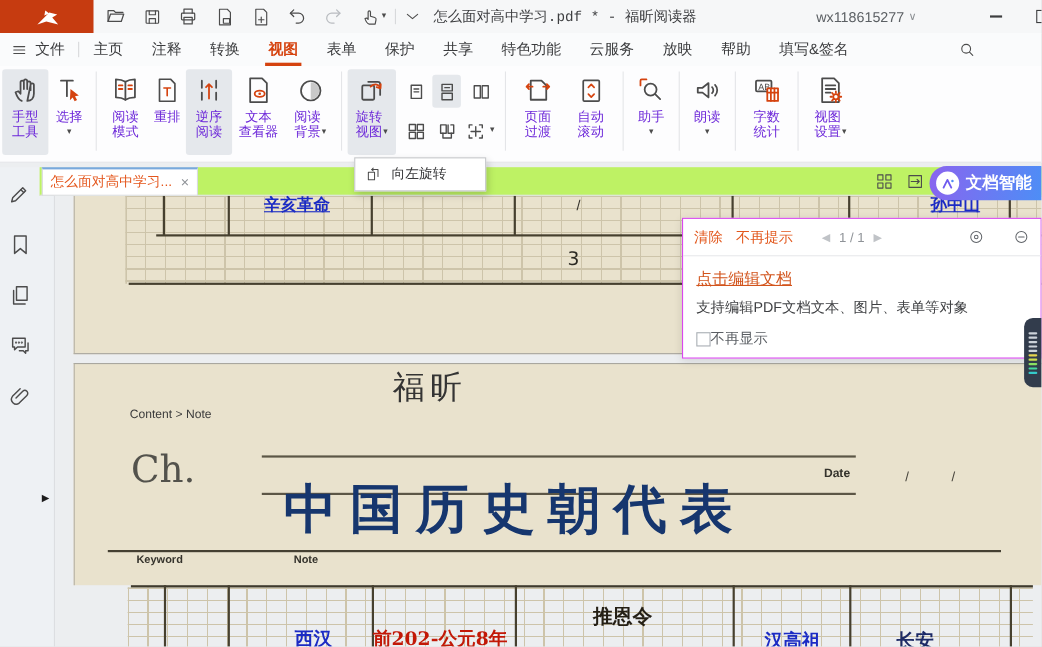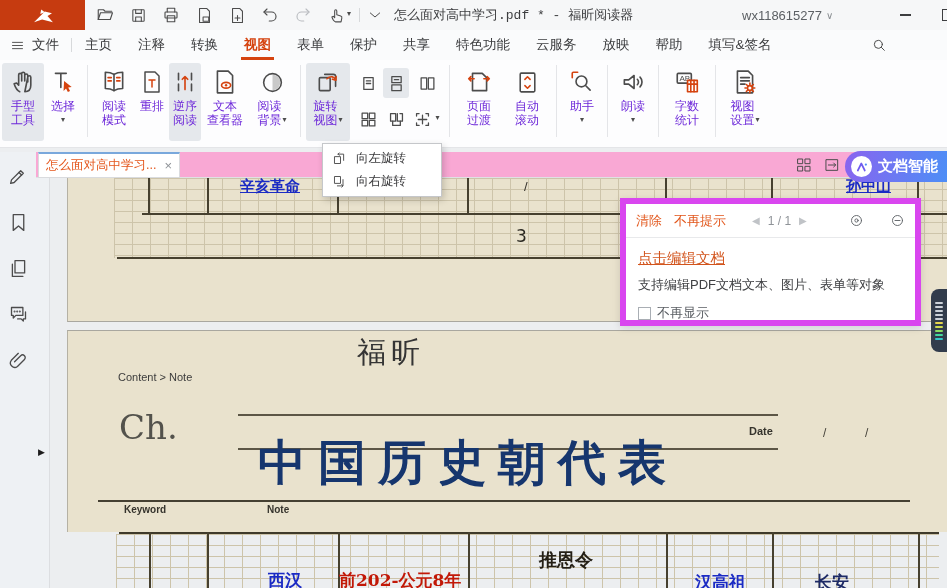--- a/index.html
+++ b/index.html
@@ -52,21 +52,21 @@
   .lg-cell{width:26px;height:30px;display:flex;align-items:center;justify-content:center;border-radius:3px;}
   .lg-cell.sel{background:#e5e8ec;}
   .lg-split{display:flex;align-items:center;gap:3px;}
 
   
   .dropdown{position:absolute;left:322px;top:143px;width:118px;background:#fff;border:1px solid #c5c7ca;
             box-shadow:2px 3px 7px rgba(0,0,0,.18);padding:3px 0;z-index:70;}
   .mi{height:23px;display:flex;align-items:center;gap:8px;padding:0 10px;font-size:12.5px;color:#3a3a3c;}
 
   
-  .band{position:absolute;left:36px;top:152px;width:911px;height:26px;background:#f9a8d4;
+  .band{position:absolute;left:36px;top:152px;width:911px;height:26px;background:#bef264;
         border-bottom:1px solid #e0e1e4;box-sizing:border-box;}
   .tab{position:absolute;left:2px;top:0;width:142px;height:26px;background:#fff;
        border:1px solid #d9dbde;border-top:2px solid #79a8dc;box-sizing:border-box;
        display:flex;align-items:center;padding:0 7px;}
   .tab-title{font-size:12.5px;color:#e4561c;white-space:nowrap;overflow:hidden;flex:1;}
   .tab-close{font-size:13px;color:#8e9297;margin-left:4px;}
   .band-ic{position:absolute;top:5px;width:16px;height:16px;}
 
   
   .aibtn{position:absolute;left:845px;top:151px;width:102px;height:31px;z-index:45;
@@ -89,31 +89,31 @@
   .gridzone{position:absolute;background-image:
       repeating-linear-gradient(to right,#cdc4aa 0,#cdc4aa 1px,transparent 1px,transparent 18px),
       repeating-linear-gradient(to bottom,#cdc4aa 0,#cdc4aa 1px,transparent 1px,transparent 11px);}
   .dkv{position:absolute;width:2px;background:#46402f;}
   .dkh{position:absolute;height:2px;background:#46402f;}
   .doc-blue{color:#1b2bc4;font-family:"DejaVu Serif",serif;font-weight:bold;text-decoration:underline;}
   .doc-txt{position:absolute;white-space:nowrap;}
   .thinline{position:absolute;height:2px;background:#5c5646;}
 
   
-  .panel{position:absolute;left:620px;top:198px;width:301px;height:128px;background:#fff;
-         border:6px solid #d946ef;box-shadow:0 2px 8px rgba(0,0,0,.12);z-index:40;box-sizing:border-box;}
+  .panel{position:absolute;left:620px;top:198px;width:327px;height:128px;background:#fff;
+         border:1px solid #d946ef;box-shadow:0 2px 8px rgba(0,0,0,.12);z-index:40;box-sizing:border-box;}
   .panel-head{height:33px;border-bottom:1px solid #e8e9eb;display:flex;align-items:center;padding:0 10px;gap:12px;}
   .p-orange{color:#e2571c;font-size:13px;}
   .p-pager{display:flex;align-items:center;gap:8px;margin-left:14px;color:#8f9398;font-size:12px;}
   .p-arrow{color:#c0c3c7;font-size:10px;}
   .p-head-ic{margin-left:auto;display:flex;align-items:center;gap:26px;}
   .panel-body{padding:11px 12px;}
   .p-link{color:#d2541c;font-size:14.5px;text-decoration:underline;display:inline-block;}
   .p-desc{color:#3f4043;font-size:13px;margin-top:8px;}
-  .p-check{display:flex;align-items:center;gap:6px;margin-top:10px;text-align:right;}
+  .p-check{display:flex;align-items:center;margin-top:10px;text-align:right;}
   .p-box{width:13px;height:13px;border:1px solid #a9aeb4;background:#fff;box-sizing:border-box;}
   .p-chklabel{color:#5a5e63;font-size:13px;}
 
   
   .widget{position:absolute;right:0;top:289px;width:16px;height:63px;background:#323c4c;
           border-radius:8px 0 0 8px;z-index:60;display:flex;flex-direction:column;align-items:center;
           justify-content:center;gap:2px;padding:4px 0;box-sizing:border-box;}
   .wbar{width:8px;height:2px;border-radius:1px;}
 </style>
 </head>
@@ -267,21 +267,21 @@
     <div class="rbtn" style="width:34px">
       <span class="ricon">
         <svg class="ic" width="24" height="24" viewBox="0 0 24 24">
           <path d="M5 2h10l4 4v16H5z"></path>
             <path d="M9 10h6M12 10v7" stroke="#d5430f"></path>
           </svg>
       </span>
       <span class="rlabel">重排</span>
     </div>
 
-    <div class="rbtn sel" style="width:32px">
+    <div class="rbtn sel" style="width:42px">
       <span class="ricon">
         <svg class="ic" width="26" height="26" viewBox="0 0 24 24">
           <path d="M6 4v6M6 14v6M18 4v6M18 14v6"></path>
           <path d="M12 19V7M9.5 9.5L12 7l2.5 2.5" stroke="#d5430f"></path>
           </svg>
       </span>
       <span class="rlabel">逆序
 阅读</span>
     </div>
 
@@ -574,28 +574,20 @@
 
   <div class="dropdown">
     <div class="mi">
       <svg class="ic" width="15" height="15" viewBox="0 0 24 24">
         <rect x="3" y="9" width="9" height="11"></rect>
           <path d="M8 5h9v10"></path>
           <path d="M10 3L8 5l2 2"></path>
         </svg>
       <span>向左旋转</span>
     </div>
-    <div class="mi">
-      <svg class="ic" width="15" height="15" viewBox="0 0 24 24">
-        <rect x="3" y="4" width="9" height="11" fill="#fff"></rect>
-          <path d="M7 19h9V9"></path>
-          <path d="M14 21l2-2-2-2"></path>
-        </svg>
-      <span>向右旋转</span>
-    </div>
   </div>
 
   <div class="panel">
     <div class="panel-head">
       <span class="p-orange">清除</span>
       <span class="p-orange">不再提示</span>
       <span class="p-pager">
         <span class="p-arrow">◀</span>
         <span>1 / 1</span>
         <span class="p-arrow">▶</span>

